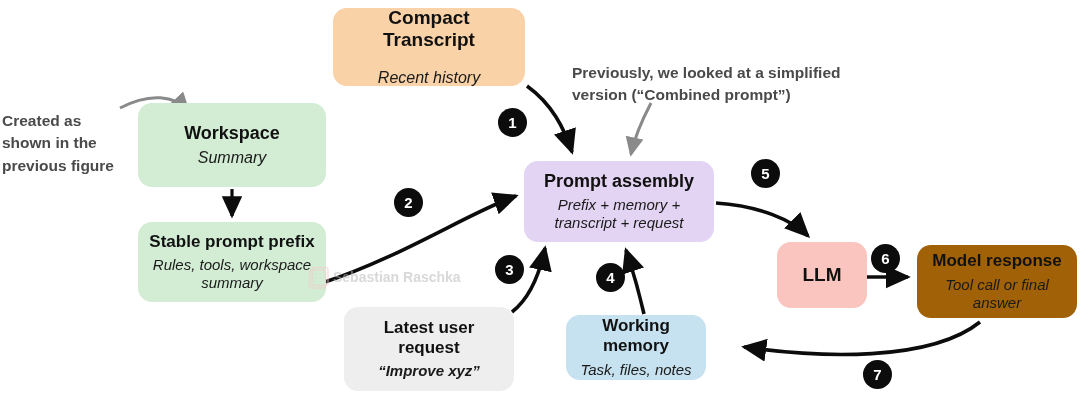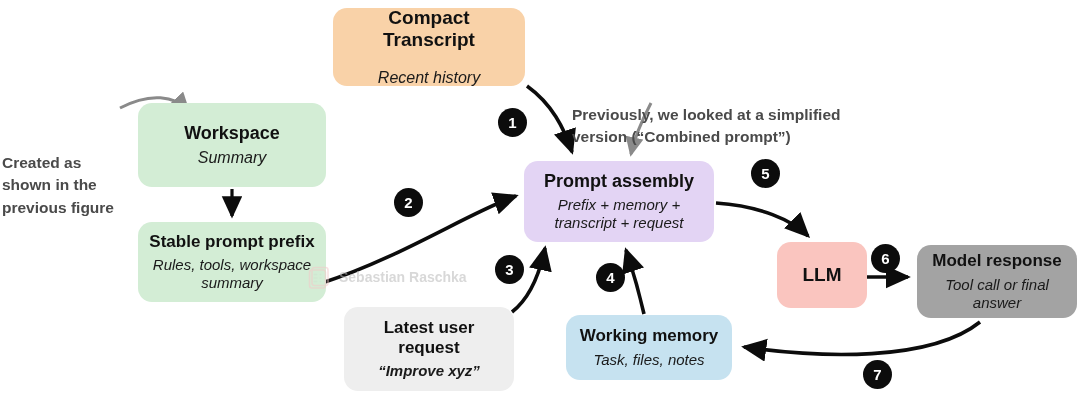--- a/index.html
+++ b/index.html
@@ -50,38 +50,37 @@
   .node.stable-prefix .sub   { font-size: 15px; }
 
   .node.prompt-assembly { left: 524px; top: 161px; width: 190px; height: 81px; background: #e3d4f4; }
   .node.prompt-assembly .title { font-size: 18px; }
   .node.prompt-assembly .sub   { font-size: 15px; }
 
   .node.latest-request { left: 344px; top: 307px; width: 170px; height: 84px; background: #eeeeee; }
   .node.latest-request .title { font-size: 17px; }
   .node.latest-request .sub   { font-size: 15px; font-weight: bold; }
 
-  .node.working-memory { left: 566px; top: 315px; width: 166px; height: 65px; background: #c6e2f0; text-align: center; }
+  .node.working-memory { left: 566px; top: 315px; width: 140px; height: 65px; background: #c6e2f0; text-align: center; }
   .node.working-memory .title { font-size: 17px; }
   .node.working-memory .sub   { font-size: 15px; }
 
   .node.llm { left: 777px; top: 242px; width: 90px; height: 66px; background: #fac5bf; }
   .node.llm .title { font-size: 19px; }
 
-  .node.model-response { left: 917px; top: 245px; width: 160px; height: 73px; background: #a3a3a3; }
+  .node.model-response { left: 917px; top: 245px; width: 160px; height: 73px; background: #a16207; }
   .node.model-response .title { font-size: 17px; }
   .node.model-response .sub   { font-size: 15px; }
 
   .annot {
     position: absolute;
     font-weight: bold;
     color: #4a4a4a;
     font-size: 15.5px;
     line-height: 1.45;
-    margin-top: 42px;
   }
   .annot.left-note  { left: 2px;   top: 110px; width: 132px; }
   .annot.top-note   { left: 572px; top: 62px;  width: 300px; }
 
   .badge {
     position: absolute;
     width: 29px;
     height: 29px;
     border-radius: 50%;
     background: #0c0c0c;
@@ -107,21 +106,20 @@
     height: 400px;
     pointer-events: none;
   }
 
   .watermark {
     position: absolute;
     left: 307px;
     top: 264px;
     display: flex;
     align-items: center;
-    gap: 6px;
     opacity: 0.55;
   }
   .watermark .wm-text {
     font-size: 14px;
     color: #b9b9b9;
     font-weight: bold;
   }
   .wm-logo {
     width: 26px;
     height: 26px;

